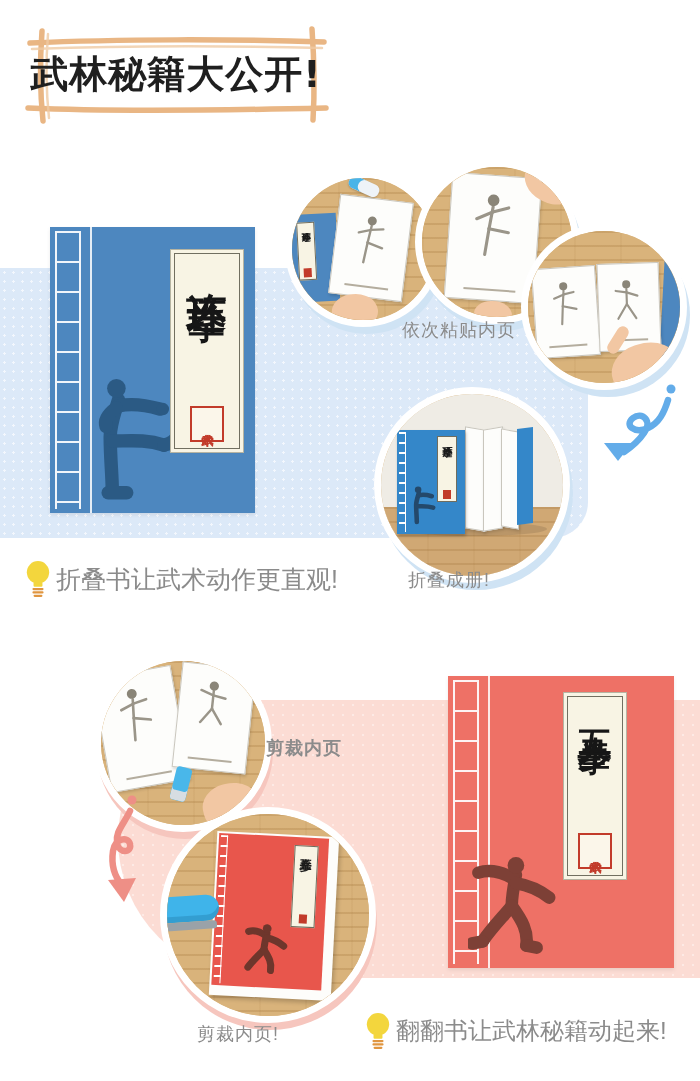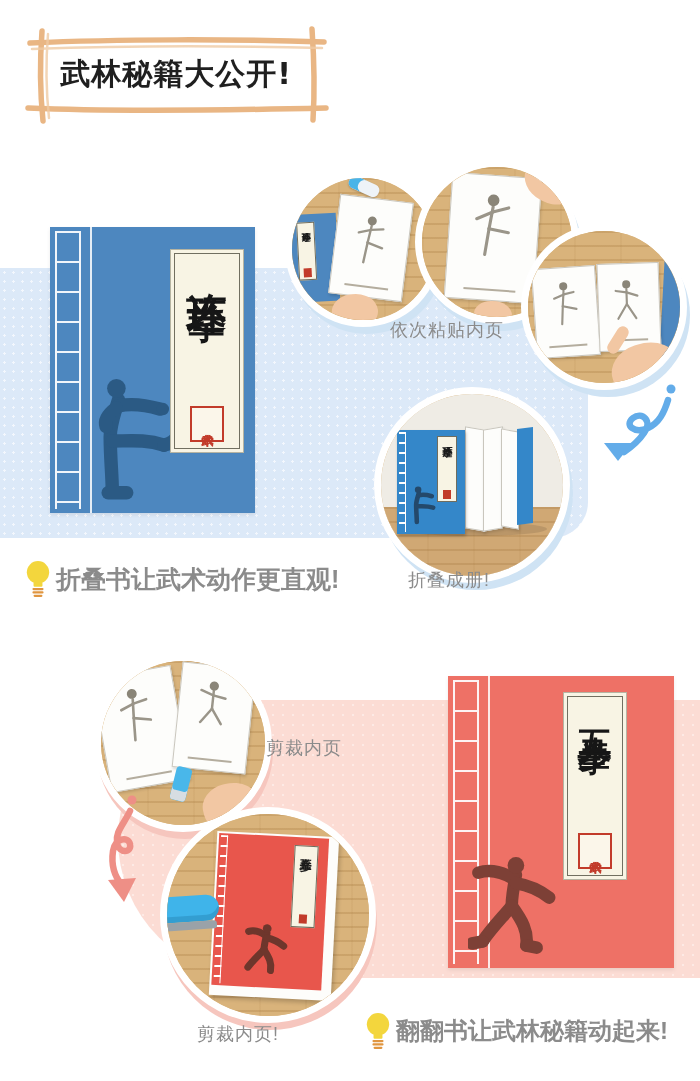--- a/index.html
+++ b/index.html
@@ -6,21 +6,21 @@
   body{width:700px;height:1081px;background:#fff;overflow:hidden;
        font-family:"Liberation Sans","DejaVu Sans",sans-serif;}
   .stage{position:relative;width:700px;height:1081px;background:#fff;}
   .abs{position:absolute;}
 
   
   .title-frame{left:30px;top:32px;width:292px;height:85px;}
   .title-frame svg{position:absolute;left:-8px;top:-6px;overflow:visible;}
   .title-text{position:absolute;left:0;top:0;width:100%;height:100%;
     display:flex;align-items:center;justify-content:center;
-    font-size:30px;font-weight:bold;color:#1f1f1f;letter-spacing:1px;
+    font-size:38px;font-weight:bold;color:#1f1f1f;letter-spacing:1px;
     font-family:"DejaVu Sans","Liberation Sans",sans-serif;}
 
   
   .blue-band{left:0;top:268px;width:588px;height:270px;
     background-color:#dce9f8;border-radius:0 36px 36px 0;
     background-image:radial-gradient(rgba(255,255,255,.65) 1px,transparent 1.4px);
     background-size:9px 9px;}
   .pink-blob{left:118px;top:700px;width:582px;height:278px;
     background-color:#fcdcd4;border-radius:150px 0 0 150px;
     background-image:radial-gradient(rgba(255,255,255,.4) 1px,transparent 1.4px);
@@ -81,25 +81,25 @@
     color:#1a1a1a;font-family:"DejaVu Serif","Liberation Serif",serif;line-height:1;}
   .mini-seal{margin-top:auto;width:8px;height:9px;background:#c23b2a;}
   .mini-stitch{position:absolute;left:2px;top:2px;bottom:2px;width:7px;
     background-image:repeating-linear-gradient(to bottom,#fff 0 2px,transparent 2px 10px),
       linear-gradient(#fff,#fff);
     background-size:100% 100%,1px 100%;background-position:0 0,right top;
     background-repeat:repeat,no-repeat;}
 
   
   .step-caption{color:#8b8b8b;font-size:18px;letter-spacing:1px;white-space:nowrap;}
-  .cap-paste{left:390px;top:318px;}
+  .cap-paste{left:402px;top:318px;}
   .cap-fold{left:408px;top:568px;}
-  .cap-cut{left:266px;top:736px;}
+  .cap-cut{left:266px;top:736px;font-weight:bold;}
   .cap-bind{left:197px;top:1022px;}
-  .tip{display:flex;align-items:center;color:#8b8b8b;font-weight:bold;white-space:nowrap;}
+  .tip{display:flex;align-items:center;color:#8b8b8b;font-weight:normal;white-space:nowrap;}
   .tip-1{left:24px;top:560px;font-size:25px;}
   .tip-2{left:364px;top:1012px;font-size:24px;align-items:center;}
   .bulb{margin-right:4px;flex:0 0 auto;}
 
   .arrow-blue{left:598px;top:383px;}
   .arrow-pink{left:84px;top:794px;}
 
   .glue{position:absolute;width:32px;height:13px;background:#eef3f8;border-radius:6px;
     box-shadow:inset 10px 0 0 #4ab4e8,0 1px 2px rgba(0,0,0,.2);}
   .stapler-body{position:absolute;width:64px;height:26px;background:#3fb4ea;border-radius:13px;

